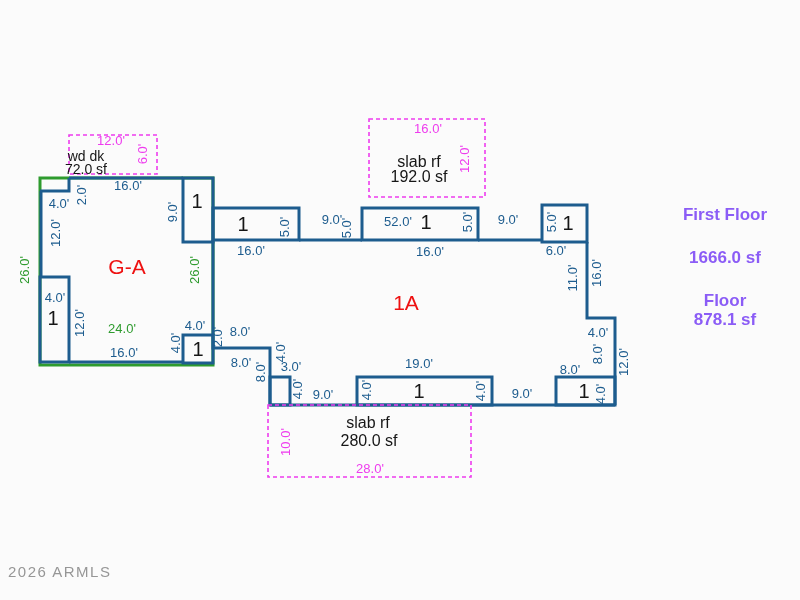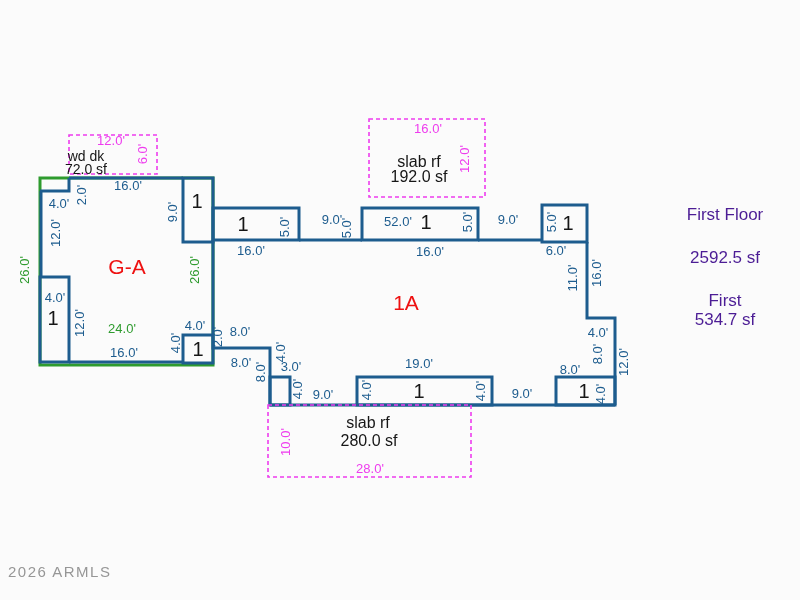--- a/index.html
+++ b/index.html
@@ -14,21 +14,21 @@
   .deck{fill:none;stroke:#ee3cee;stroke-width:1.6;stroke-dasharray:4 3;}
   text{font-family:"Liberation Sans", sans-serif;}
   .lbl-d{fill:#1d5c8e;}
   .lbl-g{fill:#2e9b2e;}
   .lbl-m{fill:#ee3cee;}
   .lbl-u{fill:#161616;}
   .lbl-rg{fill:#ee1111;}
   .lbl-tx{fill:#161616;}
   .summary{
     position:absolute;left:650px;top:205px;width:150px;
-    text-align:center;color:#4c1d95;font-size:17px;line-height:19px;
+    text-align:center;color:#8b5cf6;font-size:17px;line-height:19px;font-weight:bold;
   }
   .summary .block{margin-bottom:24px;}
   .summary .block div{white-space:nowrap;}
   .watermark{
     position:absolute;left:8px;top:563px;
     color:#8c8c8c;font-size:15px;letter-spacing:1.5px;opacity:.9;
   }
 </style>
 </head>
 <body>
@@ -120,21 +120,21 @@
     <text x="568" y="223" text-anchor="middle" dominant-baseline="central" class="lbl-u" font-size="20">1</text>
     <text x="584" y="391" text-anchor="middle" dominant-baseline="central" class="lbl-u" font-size="20">1</text>
     <text x="419" y="391" text-anchor="middle" dominant-baseline="central" class="lbl-u" font-size="20">1</text>
   </svg>
 
 <div class="summary">
   <div class="block">
     <div>First Floor</div>
   </div>
   <div class="block">
-    <div>2592.5 sf</div>
+    <div>1666.0 sf</div>
   </div>
   <div class="block">
-    <div>First</div>
-    <div>534.7 sf</div>
+    <div>Floor</div>
+    <div>878.1 sf</div>
   </div>
 </div>
 
 <div class="watermark">2026 ARMLS</div>
 
 </body></html>

